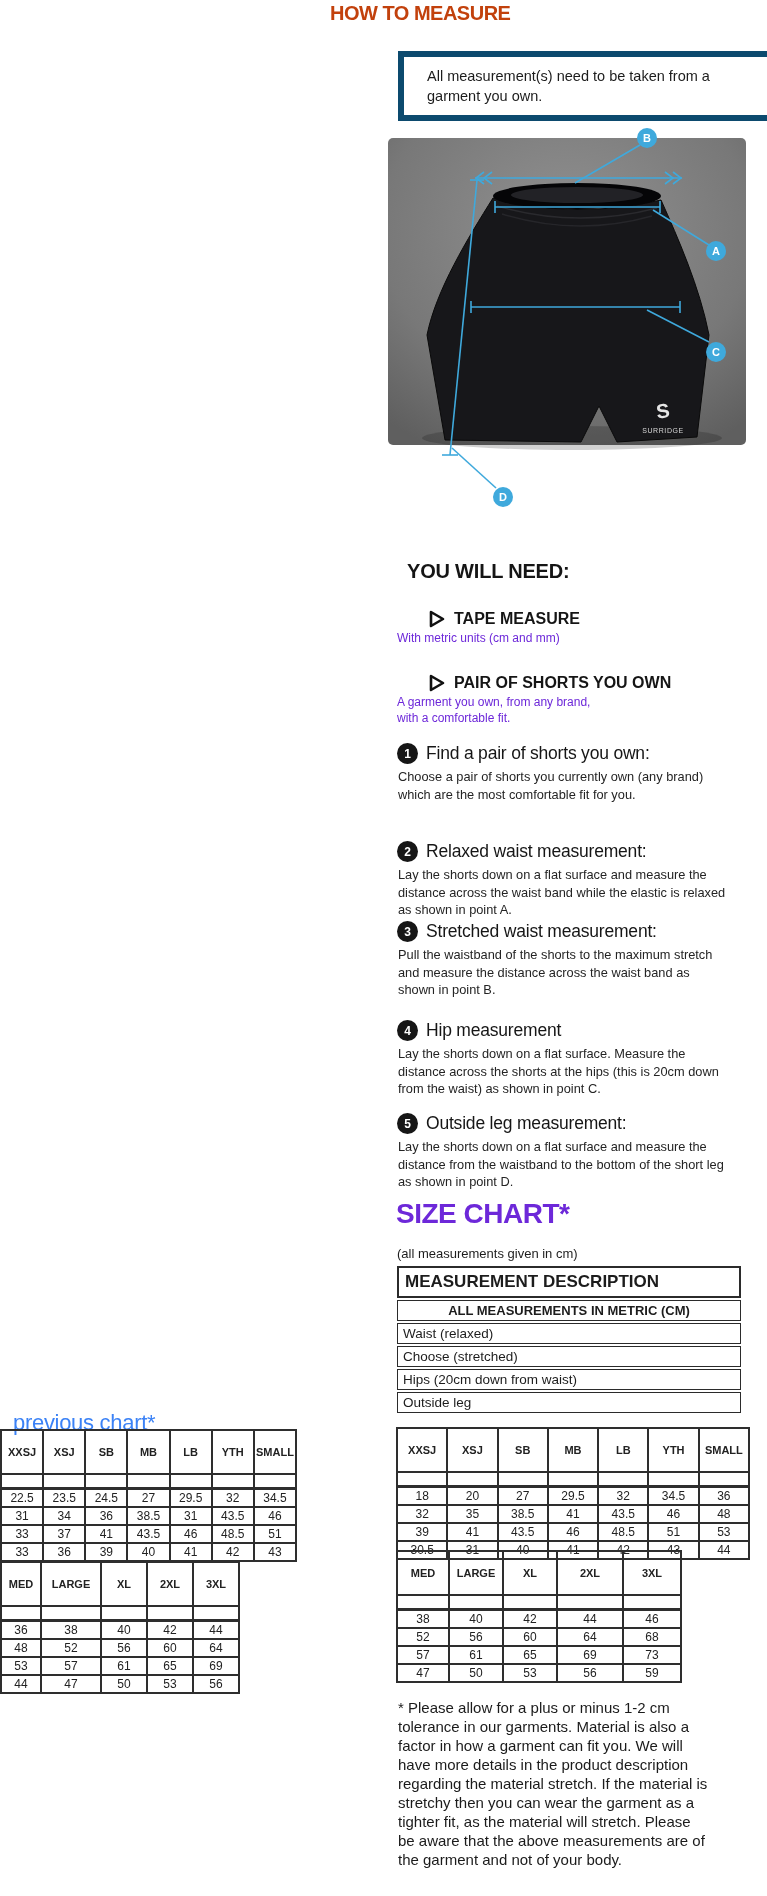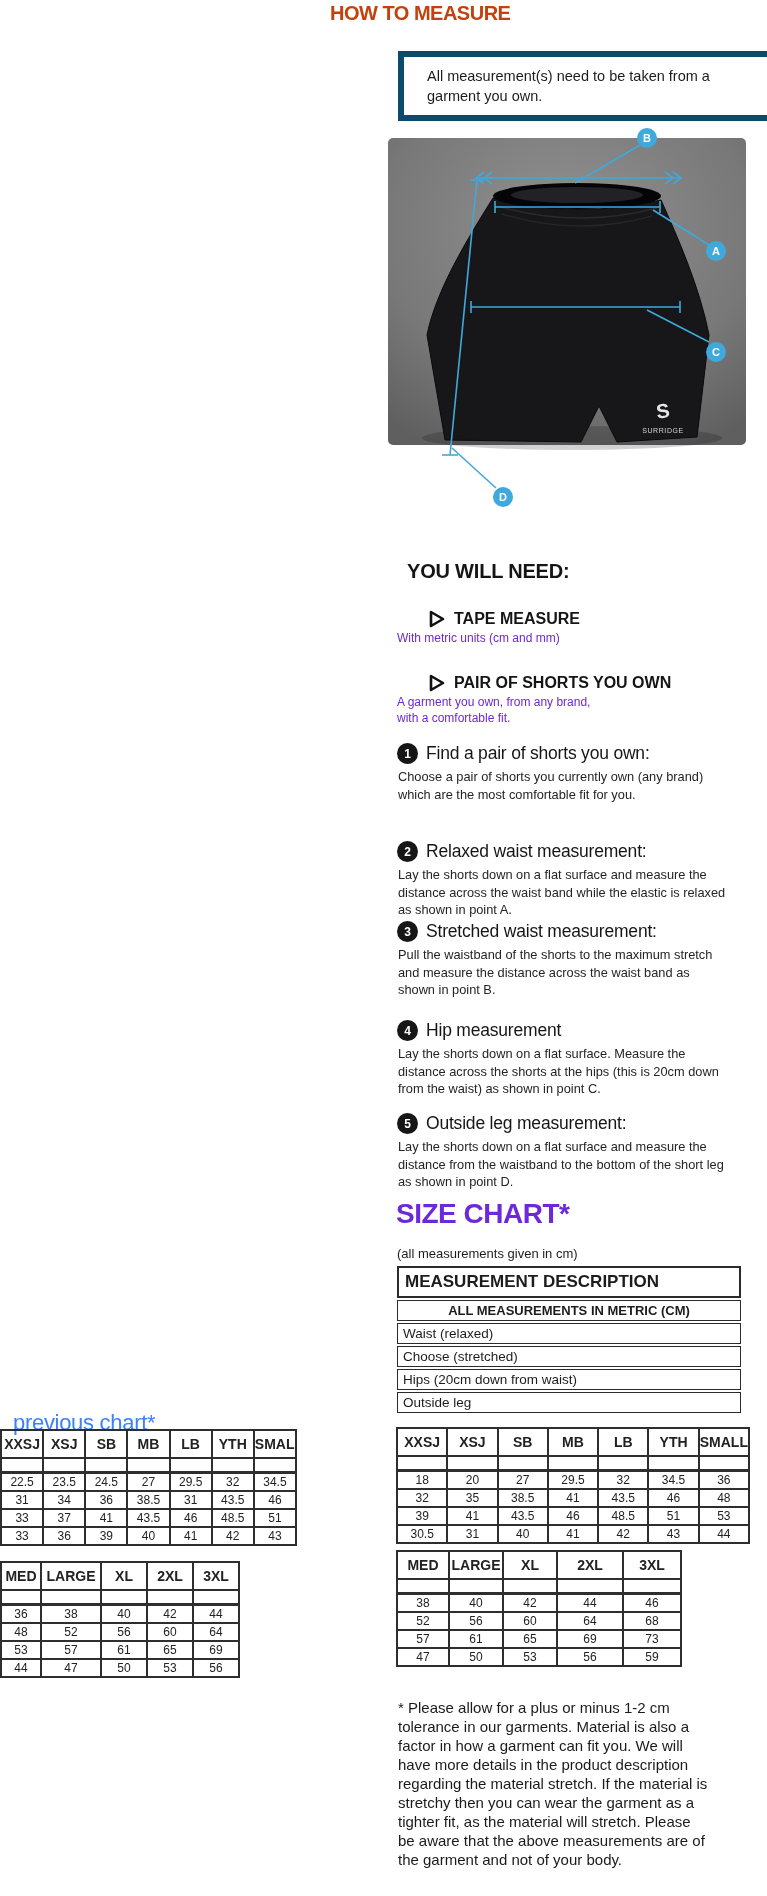--- a/index.html
+++ b/index.html
@@ -31,21 +31,21 @@
 
   #desc-table{left:397px;top:1266px;width:344px;}
   .desc-row{border:1.5px solid #2b2b2b;margin-top:2px;padding:2px 5px;font-size:13.5px;color:#1c1c1c;}
   .desc-row.hdr{border-width:2.5px;font-size:17px;font-weight:700;padding:4px 6px;margin-top:0;}
   .desc-row.metric{font-weight:700;font-size:13px;text-align:center;}
 
   #previous-chart-label{left:13px;top:1364px;font-size:22px;color:#3b82f6;letter-spacing:-0.3px;margin-top:46px;}
 
   table{border-collapse:collapse;table-layout:fixed;}
   th,td{border:2px solid #2e2e2e;text-align:center;color:#222;overflow:hidden;}
-  th{font-size:14px;font-weight:700;height:22px;padding:2px 0;}
+  th{font-size:11px;font-weight:700;height:22px;padding:10px 0;}
   td{font-size:12px;height:14px;padding:1px 0;}
   .empty-row td{height:10px;border-bottom-width:3px;}
   #tbl-prev-junior table{width:297px;}
   #tbl-cur-junior table{width:354px;}
   #tbl-prev-adult table{width:236px;}
   #tbl-prev-adult th:nth-child(1){width:38px}#tbl-prev-adult th:nth-child(2){width:58px}
   #tbl-prev-adult th:nth-child(3){width:44px}#tbl-prev-adult th:nth-child(4){width:44px}
   #tbl-prev-adult th:nth-child(5){width:44px}
   #tbl-cur-adult table{width:282px;}
   #tbl-cur-adult th:nth-child(1){width:50px}#tbl-cur-adult th:nth-child(2){width:52px}

